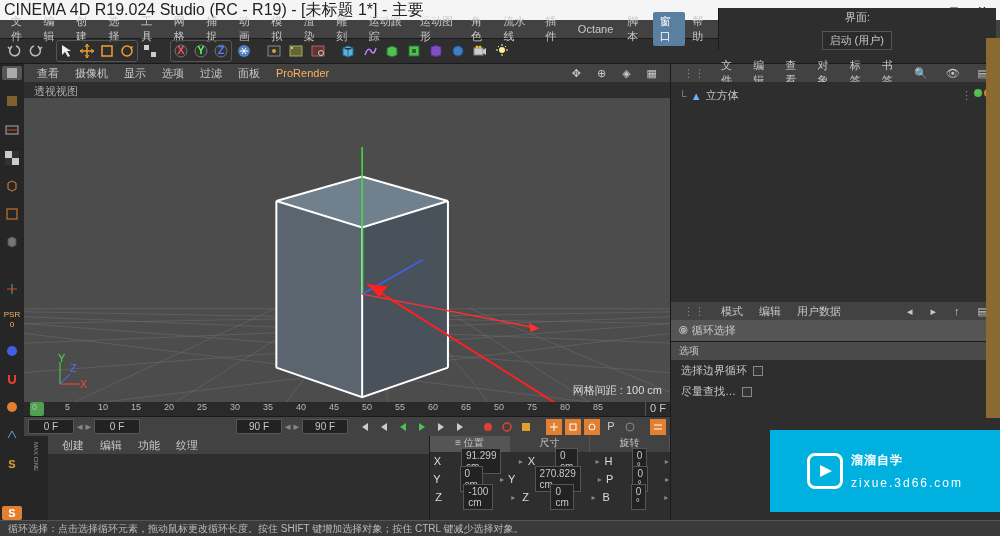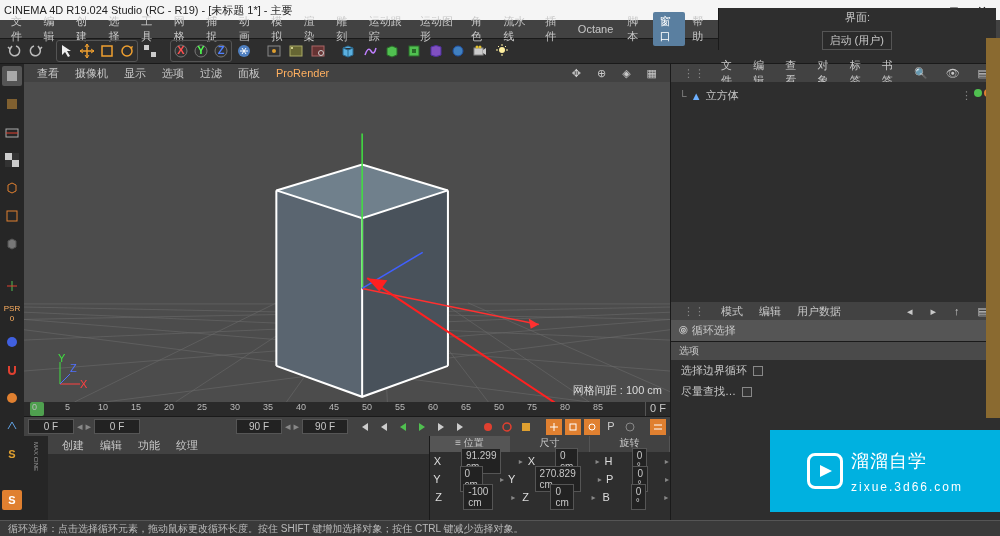--- a/index.html
+++ b/index.html
@@ -16,38 +16,38 @@
     --green:#55c040;
     --red:#e04030;
     --blue:#4060e0;
     --yellow:#e0c030;
     --cyan:#30c0e0;
   }
   *{box-sizing:border-box;margin:0;padding:0;font-family:"Microsoft YaHei","SimSun",sans-serif;font-size:11px;color:var(--text);}
   body{width:1000px;height:536px;background:var(--bg);overflow:hidden;position:relative;}
   
   .titlebar{height:20px;background:#f5f5f5;display:flex;align-items:center;padding:0 4px;color:#222;}
-  .titlebar .t{color:#222;font-size:11px;}
+  .titlebar .t{color:#222;font-size:16px;}
   .titlebar .ctl{margin-left:auto;display:flex;}
   .titlebar .ctl span{width:28px;text-align:center;color:#222;}
   
   .menubar{height:18px;background:var(--bg-panel);display:flex;align-items:center;padding:0 4px;gap:0;}
   .menubar span{padding:2px 7px;cursor:default;}
   .menubar span.hi{background:#5a7fa0;color:#fff;border-radius:2px;}
   .menubar .right{margin-left:auto;display:flex;align-items:center;gap:4px;}
   .menubar .right .combo{background:#2a2a2a;border:1px solid #555;padding:1px 6px;min-width:70px;}
   
   .toolbar{height:26px;background:var(--bg-dark);border-top:1px solid var(--border);border-bottom:1px solid var(--border);display:flex;align-items:center;padding:0 4px;gap:2px;}
   .tb{width:20px;height:20px;display:flex;align-items:center;justify-content:center;border-radius:2px;}
   .tb svg{width:16px;height:16px;}
   .sep{width:6px;}
   .grp{display:flex;border:1px solid #555;border-radius:3px;}
   
   .main{display:flex;height:calc(536px - 20px - 18px - 26px - 16px);}
-  .leftpal{width:24px;background:var(--bg-darker);display:flex;flex-direction:column;align-items:center;padding-top:2px;gap:8px;}
+  .leftpal{width:24px;background:var(--bg-darker);display:flex;flex-direction:column;align-items:center;padding-top:2px;gap:14px;}
   .leftpal .pb{width:20px;height:20px;border-radius:2px;display:flex;align-items:center;justify-content:center;}
   .center{flex:1;display:flex;flex-direction:column;min-width:0;}
   .right{width:330px;background:var(--bg-dark);display:flex;flex-direction:column;border-left:1px solid var(--border);}
   
   .vp-tabs{height:18px;background:var(--bg-panel);display:flex;align-items:center;padding:0 6px;gap:2px;}
   .vp-tabs span{padding:1px 7px;}
   .vp-tabs span.act{color:#ffb060;}
   .vp-tabs .ricons{margin-left:auto;display:flex;gap:2px;font-size:10px;color:#888;}
   .vp-sub{height:16px;background:var(--bg-dark);padding:2px 10px;color:#aaa;}
   .viewport{flex:1;background:#4c4c4c;position:relative;overflow:hidden;}
@@ -97,21 +97,21 @@
   .attr-header{background:#555;padding:3px 8px;border-bottom:1px solid var(--border);}
   .attr-section{background:#4a4a4a;padding:2px 8px;font-size:10px;}
   .attr-row{display:flex;align-items:center;padding:3px 10px;gap:6px;}
   .attr-row .chk{width:10px;height:10px;border:1px solid #888;background:#333;}
   
   .statusbar{position:absolute;bottom:0;left:0;right:0;height:16px;background:#3a3a3a;border-top:1px solid #555;padding:1px 8px;font-size:10px;color:#bbb;}
   
   .watermark{position:absolute;right:0;bottom:24px;width:230px;height:82px;background:#00b1e0;display:flex;align-items:center;justify-content:center;gap:8px;}
   .watermark .logo{width:36px;height:36px;border:3px solid #fff;border-radius:8px;display:flex;align-items:center;justify-content:center;}
   .watermark .wm-text{display:flex;flex-direction:column;color:#fff;}
-  .watermark .wm-text span{color:#fff;font-size:18px;font-weight:normal;letter-spacing:1px;}
+  .watermark .wm-text span{color:#fff;font-size:12px;font-weight:bold;letter-spacing:1px;}
   .watermark .wm-text span.sm{font-size:12px;letter-spacing:2px;font-weight:normal;margin-top:7px;}
   
   .rightedge{position:absolute;right:0;top:38px;width:14px;height:380px;background:#8a6a30;}
 </style>
 </head>
 <body>
 
 <div class="titlebar">
   <span class="t">CINEMA 4D R19.024 Studio (RC - R19) - [未标题 1*] - 主要</span>
   <div class="ctl">
@@ -369,20 +369,21 @@
       <span>过滤</span>
       <span>面板</span>
       <span class="act">ProRender</span>
       <div class="ricons">
         <span>✥</span>
         <span>⊕</span>
         <span>◈</span>
         <span>▦</span>
       </div>
     </div>
+    <div class="vp-sub">透视视图</div>
     <div class="viewport">
       <svg viewBox="0 0 640 310" width="100%" height="100%" preserveAspectRatio="none">
 
         <rect width="640" height="310" fill="#4c4c4c"></rect>
         <g stroke="#6a6a6a" stroke-width="0.6">
           <line x1="0" y1="215" x2="640" y2="215"></line>
 
           <line x1="0" y1="230" x2="640" y2="218"></line>
           <line x1="0" y1="250" x2="640" y2="223"></line>
           <line x1="0" y1="280" x2="640" y2="230"></line>

